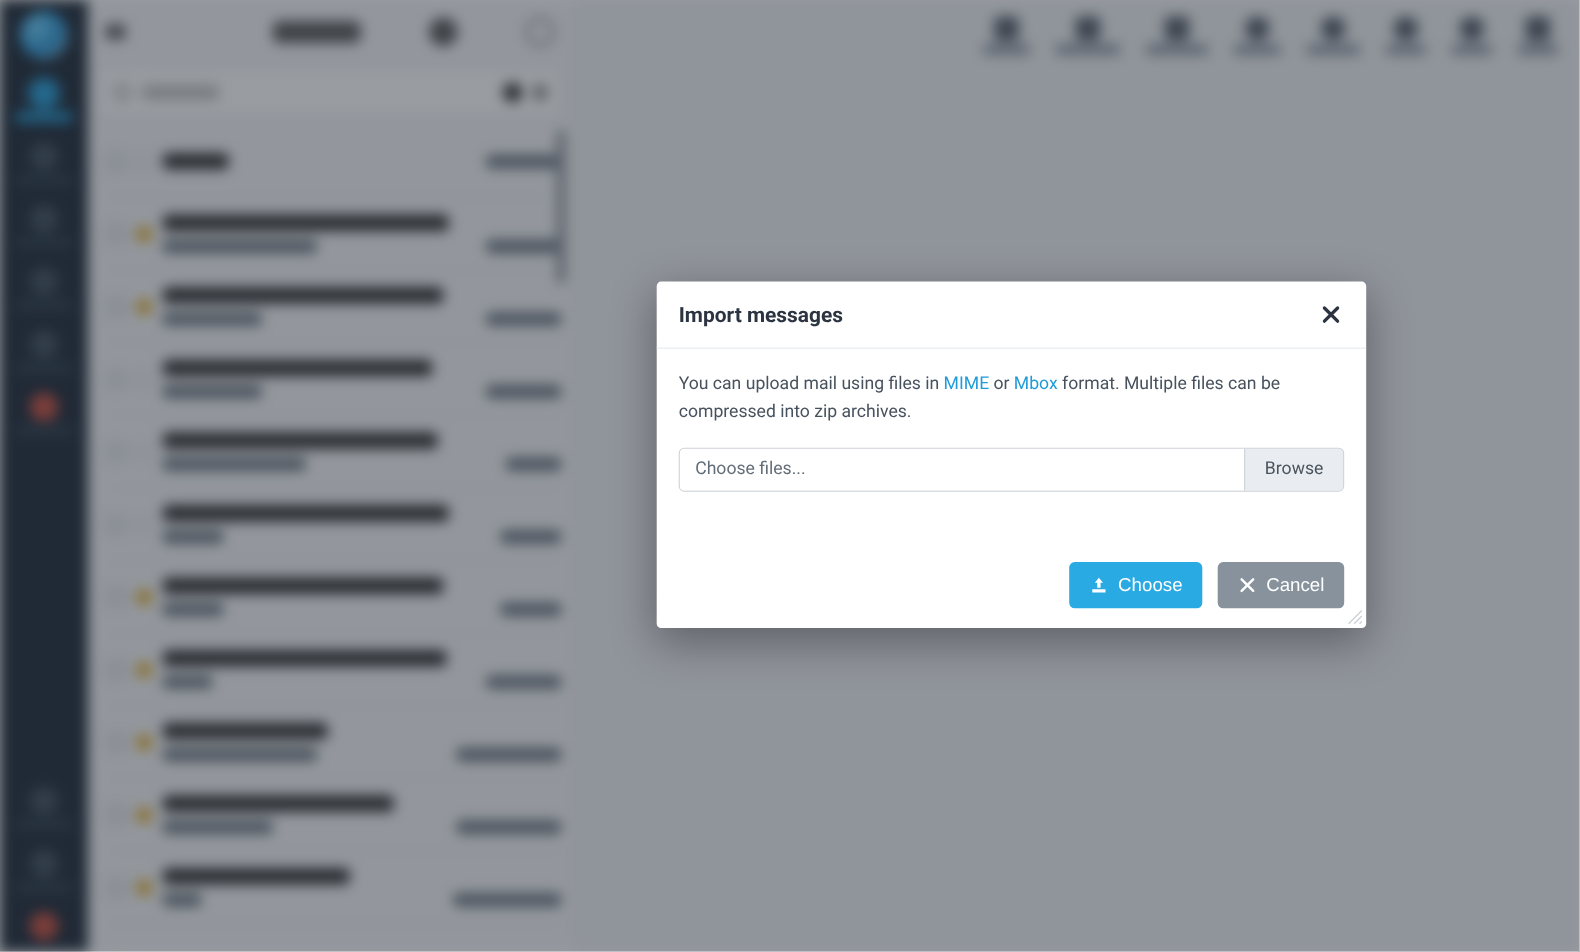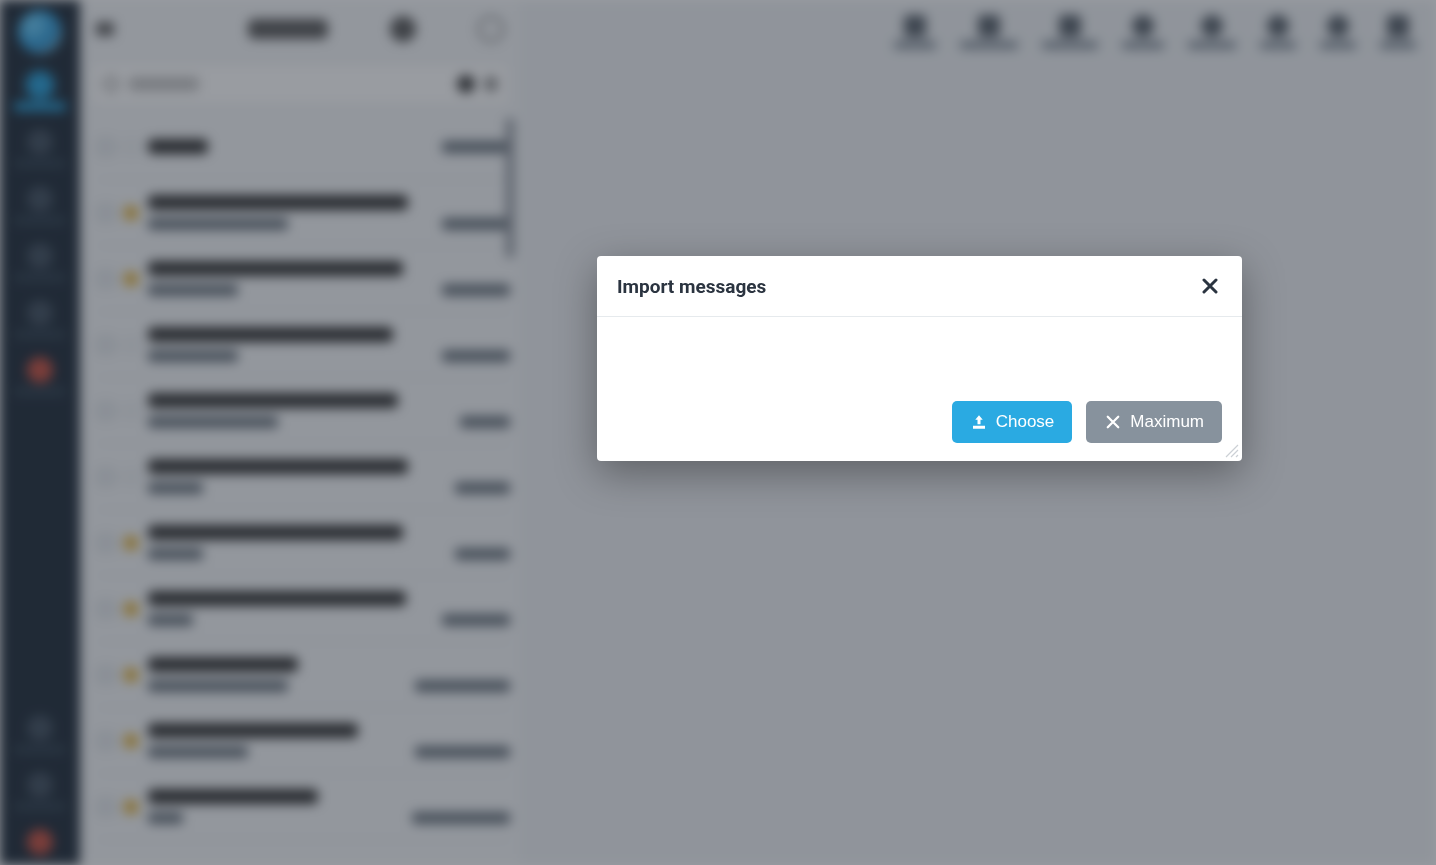--- a/index.html
+++ b/index.html
@@ -564,34 +564,41 @@
   <div class="dialog-header">
     <div class="dialog-title">Import messages</div>
     <div class="dialog-close">
       <svg viewBox="0 0 16 16">
         <path d="M2 2 L14 14 M14 2 L2 14" stroke="#2b3440" stroke-width="3" stroke-linecap="round" fill="none"></path>
       </svg>
     </div>
   </div>
 
   <div class="dialog-body">
-
+    <p>
+      <span>You can upload mail using files in </span><a href="#" class="link">MIME</a><span> or </span><a href="#" class="link">Mbox</a><span> format. Multiple files can be compressed into zip archives.</span>
+    </p>
+
+    <div class="file-input">
+      <div class="file-text">Choose files...</div>
+      <div class="browse-btn">Browse</div>
+    </div>
 
   </div>
 
   <div class="dialog-footer">
     <button class="btn btn-primary">
       <svg viewBox="0 0 24 24">
         <path d="M12 3 L7 9 H10 V15 H14 V9 H17 Z M4 17 H20 V21 H4 Z"></path>
       </svg>
       <span>Choose</span>
     </button>
     <button class="btn btn-secondary">
       <svg viewBox="0 0 24 24">
         <path d="M5 5 L19 19 M19 5 L5 19" stroke="#fff" stroke-width="3" stroke-linecap="round" fill="none"></path>
       </svg>
-      <span>Maximum</span>
+      <span>Cancel</span>
     </button>
     <svg class="resize-grip" viewBox="0 0 14 14">
       <path d="M13 1 L1 13 M13 6 L6 13 M13 11 L11 13" stroke="#9aa3ad" stroke-width="1.2" fill="none"></path>
     </svg>
   </div>
 </div>
 
 </body></html>

